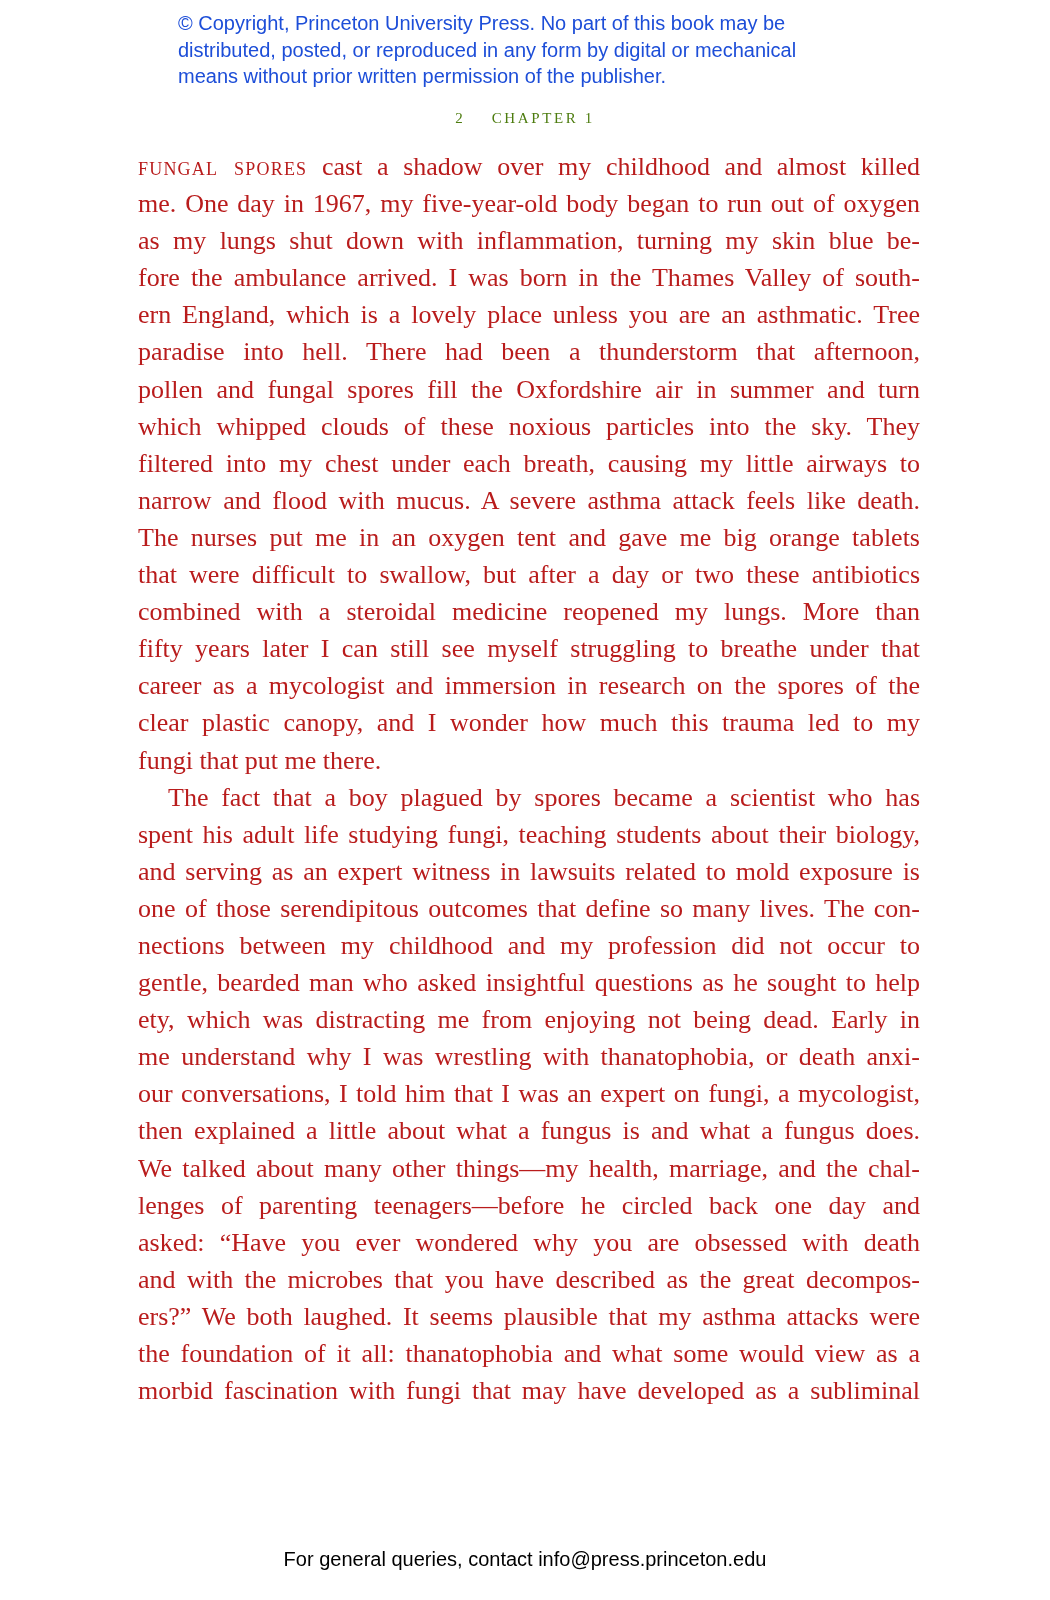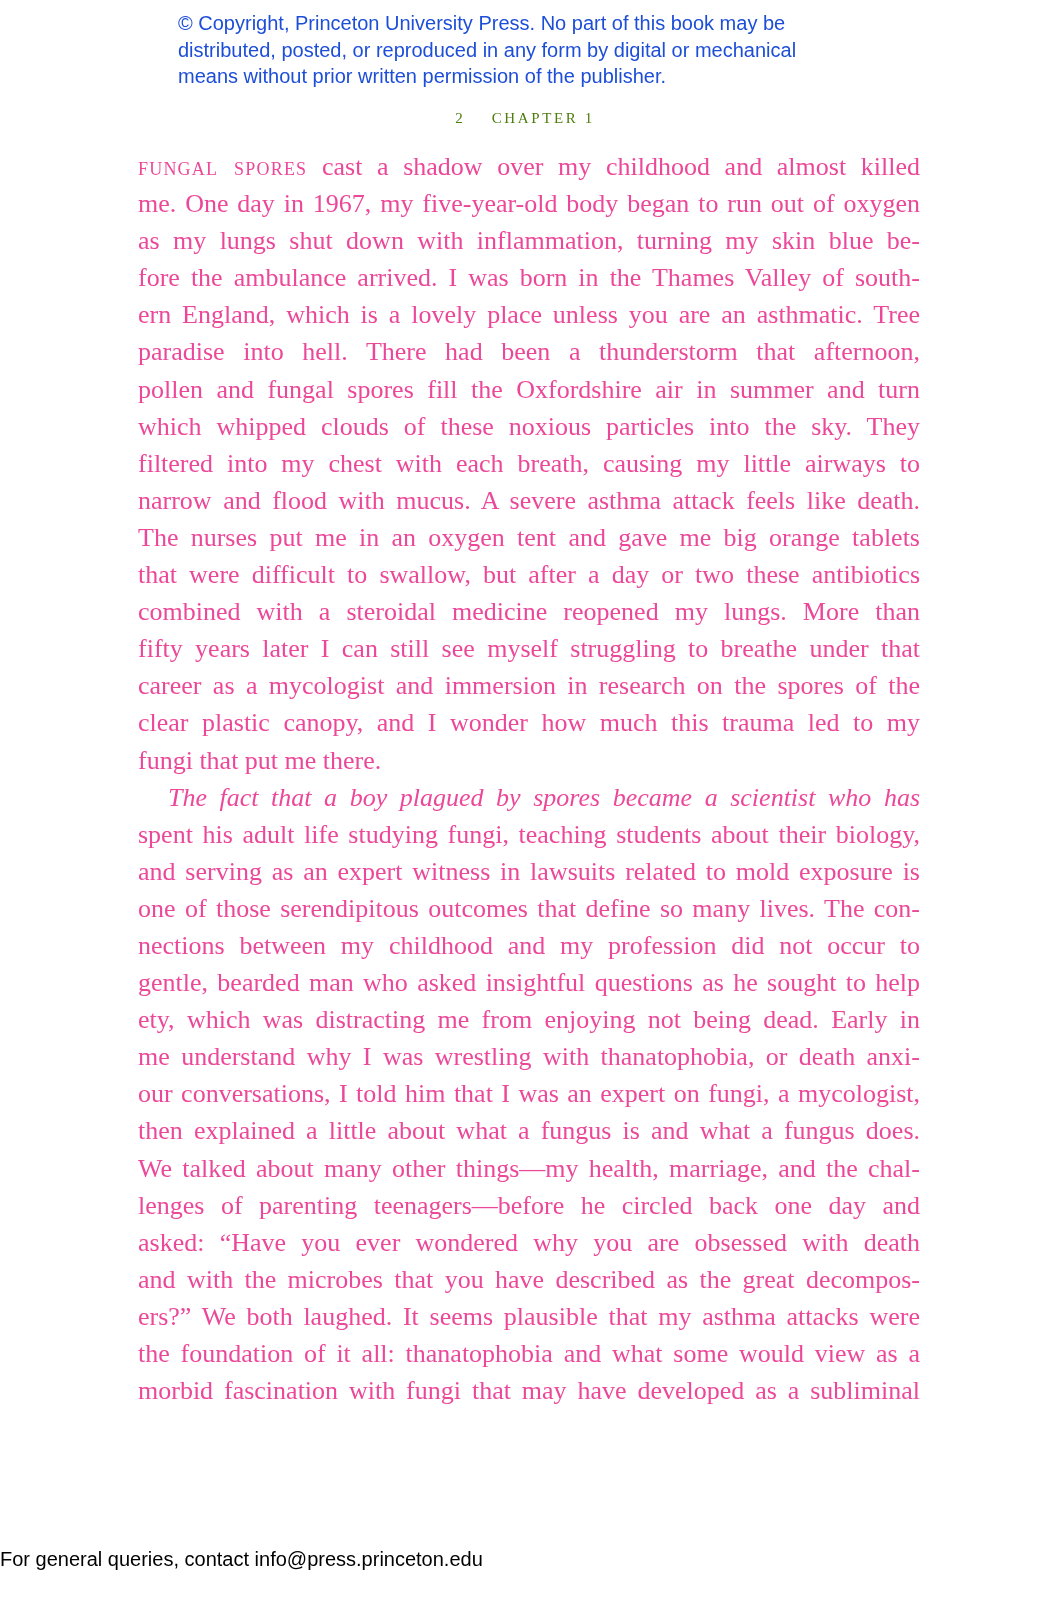--- a/index.html
+++ b/index.html
@@ -43,45 +43,45 @@
       margin-right: 20px;
     }
     .body-text {
       position: absolute;
       left: 138px;
       top: 148px;
       width: 782px;
       font-family: "Liberation Serif", serif;
       font-size: 26px;
       line-height: 37.1px;
-      color: #ec4899;
+      color: #b91c1c;
     }
     .line {
       display: block;
       white-space: nowrap;
       text-align: justify;
       text-align-last: justify;
       height: 37.1px;
     }
     .line.last {
       text-align-last: left;
     }
     .line.indent {
       padding-left: 30px;
-      font-style: italic;
     }
     .smallcaps {
       font-variant: small-caps;
       letter-spacing: 1.2px;
     }
     .footer {
       position: absolute;
       left: 0;
       width: 1050px;
       top: 1548px;
+      text-align: center;
       font-family: "Liberation Sans", sans-serif;
       font-size: 20px;
       color: #000000;
     }
   </style>
 </head>
 <body>
 
 <div class="copyright">
   <span class="cline">© Copyright, Princeton University Press. No part of this book may be</span>
@@ -97,21 +97,21 @@
 <div class="body-text">
   <div>
     <span class="line"><span class="smallcaps">fungal spores</span><span> cast a shadow over my childhood and almost killed</span></span>
     <span class="line">me. One day in 1967, my five-year-old body began to run out of oxygen</span>
     <span class="line">as my lungs shut down with inflammation, turning my skin blue be-</span>
     <span class="line">fore the ambulance arrived. I was born in the Thames Valley of south-</span>
     <span class="line">ern England, which is a lovely place unless you are an asthmatic. Tree</span>
     <span class="line">paradise into hell. There had been a thunderstorm that afternoon,</span>
     <span class="line">pollen and fungal spores fill the Oxfordshire air in summer and turn</span>
     <span class="line">which whipped clouds of these noxious particles into the sky. They</span>
-    <span class="line">filtered into my chest with each breath, causing my little airways to</span>
+    <span class="line">filtered into my chest under each breath, causing my little airways to</span>
     <span class="line">narrow and flood with mucus. A severe asthma attack feels like death.</span>
     <span class="line">The nurses put me in an oxygen tent and gave me big orange tablets</span>
     <span class="line">that were difficult to swallow, but after a day or two these antibiotics</span>
     <span class="line">combined with a steroidal medicine reopened my lungs. More than</span>
     <span class="line">fifty years later I can still see myself struggling to breathe under that</span>
     <span class="line">career as a mycologist and immersion in research on the spores of the</span>
     <span class="line">clear plastic canopy, and I wonder how much this trauma led to my</span>
     <span class="line last">fungi that put me there.</span>
   </div>
   <div>

